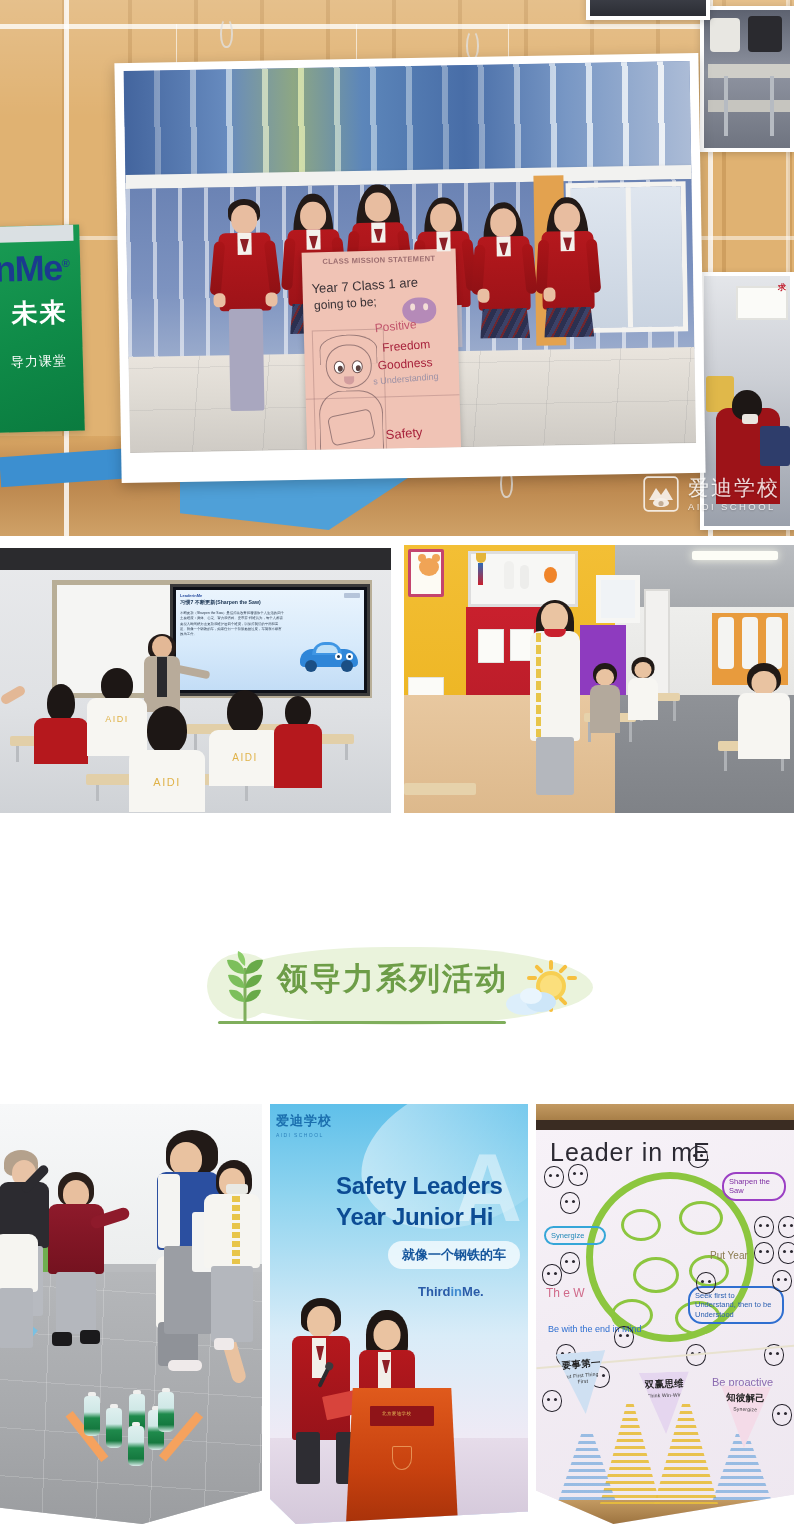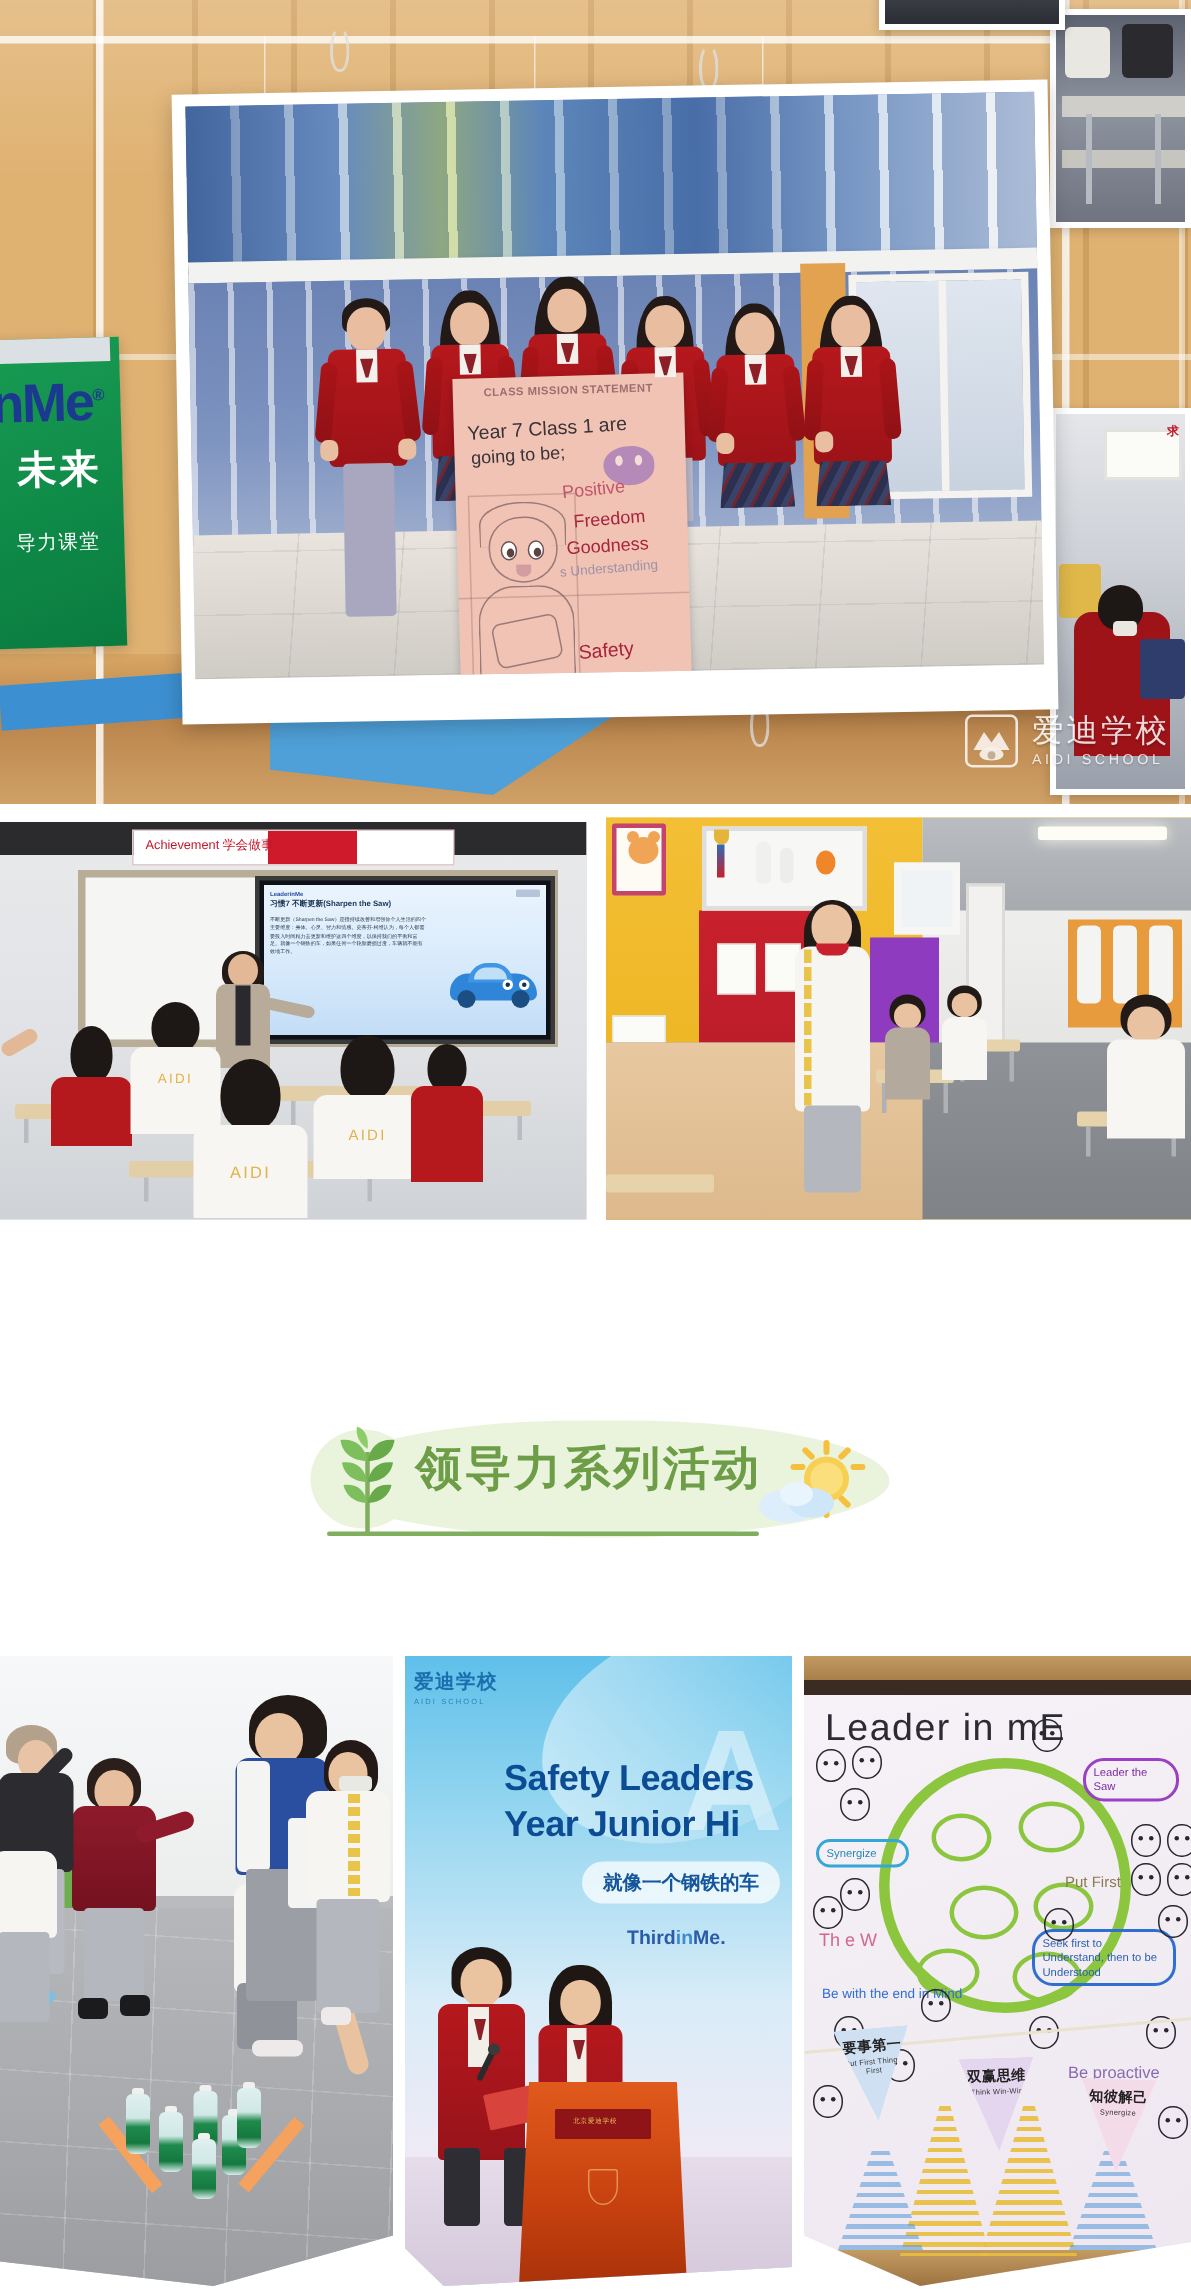--- a/index.html
+++ b/index.html
@@ -675,23 +675,20 @@
     <div class="wm-txt">
       <div class="wm-cn">爱迪学校</div>
       <div class="wm-en">AIDI SCHOOL</div>
     </div>
   </div>
 </div>
 
 <div class="photo" id="r2a">
   <div class="c-wall"></div>
   <div class="ceiling"></div>
-  <div class="banner">
-    <span>Achievement  学会做事</span>
-  </div>
   <div class="wboard"></div>
 
   <div class="screen">
     <div class="slide">
       <div class="sl-badge"></div>
       <div class="sl-logo">LeaderinMe</div>
       <div class="sl-title">习惯7 不断更新(Sharpen the Saw)</div>
       <div class="sl-body">不断更新（Sharpen the Saw）是指持续改善和增强你个人生活的四个主要维度：身体、心灵、智力和情感。史蒂芬·柯维认为，每个人都需要投入时间精力去更新和维护这四个维度，以保持我们的平衡和富足。就像一个钢铁的车，如果任何一个轮胎磨损过度，车辆就不能有效地工作。</div>
       <div class="car">
         <div class="body"></div>
@@ -1014,27 +1011,27 @@
 
   <div class="tree">
     <div class="sw" style="left:28px;top:30px;width:40px;height:32px"></div>
     <div class="sw" style="left:86px;top:22px;width:44px;height:34px"></div>
     <div class="sw" style="left:40px;top:78px;width:46px;height:36px"></div>
     <div class="sw" style="left:96px;top:76px;width:40px;height:32px"></div>
     <div class="sw" style="left:18px;top:120px;width:42px;height:32px"></div>
     <div class="sw" style="left:82px;top:122px;width:46px;height:34px"></div>
   </div>
 
-  <div class="bub purple" style="left:186px;top:68px;width:64px">Leader the Saw</div>
+  <div class="bub purple" style="left:186px;top:68px;width:64px">Sharpen the Saw</div>
   <div class="bub cyan" style="left:8px;top:122px;width:62px">Synergize</div>
   <div class="bub blue" style="left:152px;top:182px;width:96px">Seek first to Understand, then to be Understood</div>
 
   <div class="hw" style="left:12px;top:220px;font-size:9px;color:#2f6fd0">Be with the end in Mind</div>
   <div class="hw" style="left:176px;top:272px;font-size:11px;color:#8a6ab0">Be proactive</div>
-  <div class="hw" style="left:174px;top:146px;font-size:10px;color:#8b7b4f">Put First</div>
+  <div class="hw" style="left:174px;top:146px;font-size:10px;color:#8b7b4f">Put Year</div>
   <div class="hw" style="left:10px;top:182px;font-size:12px;color:#d06a8a">Th e W</div>
 
   <div class="face" style="left:8px;top:62px"></div>
   <div class="face" style="left:32px;top:60px"></div>
   <div class="face" style="left:24px;top:88px"></div>
   <div class="face" style="left:24px;top:148px"></div>
   <div class="face" style="left:6px;top:160px"></div>
   <div class="face" style="left:152px;top:42px"></div>
   <div class="face" style="left:218px;top:112px"></div>
   <div class="face" style="left:242px;top:112px"></div>

